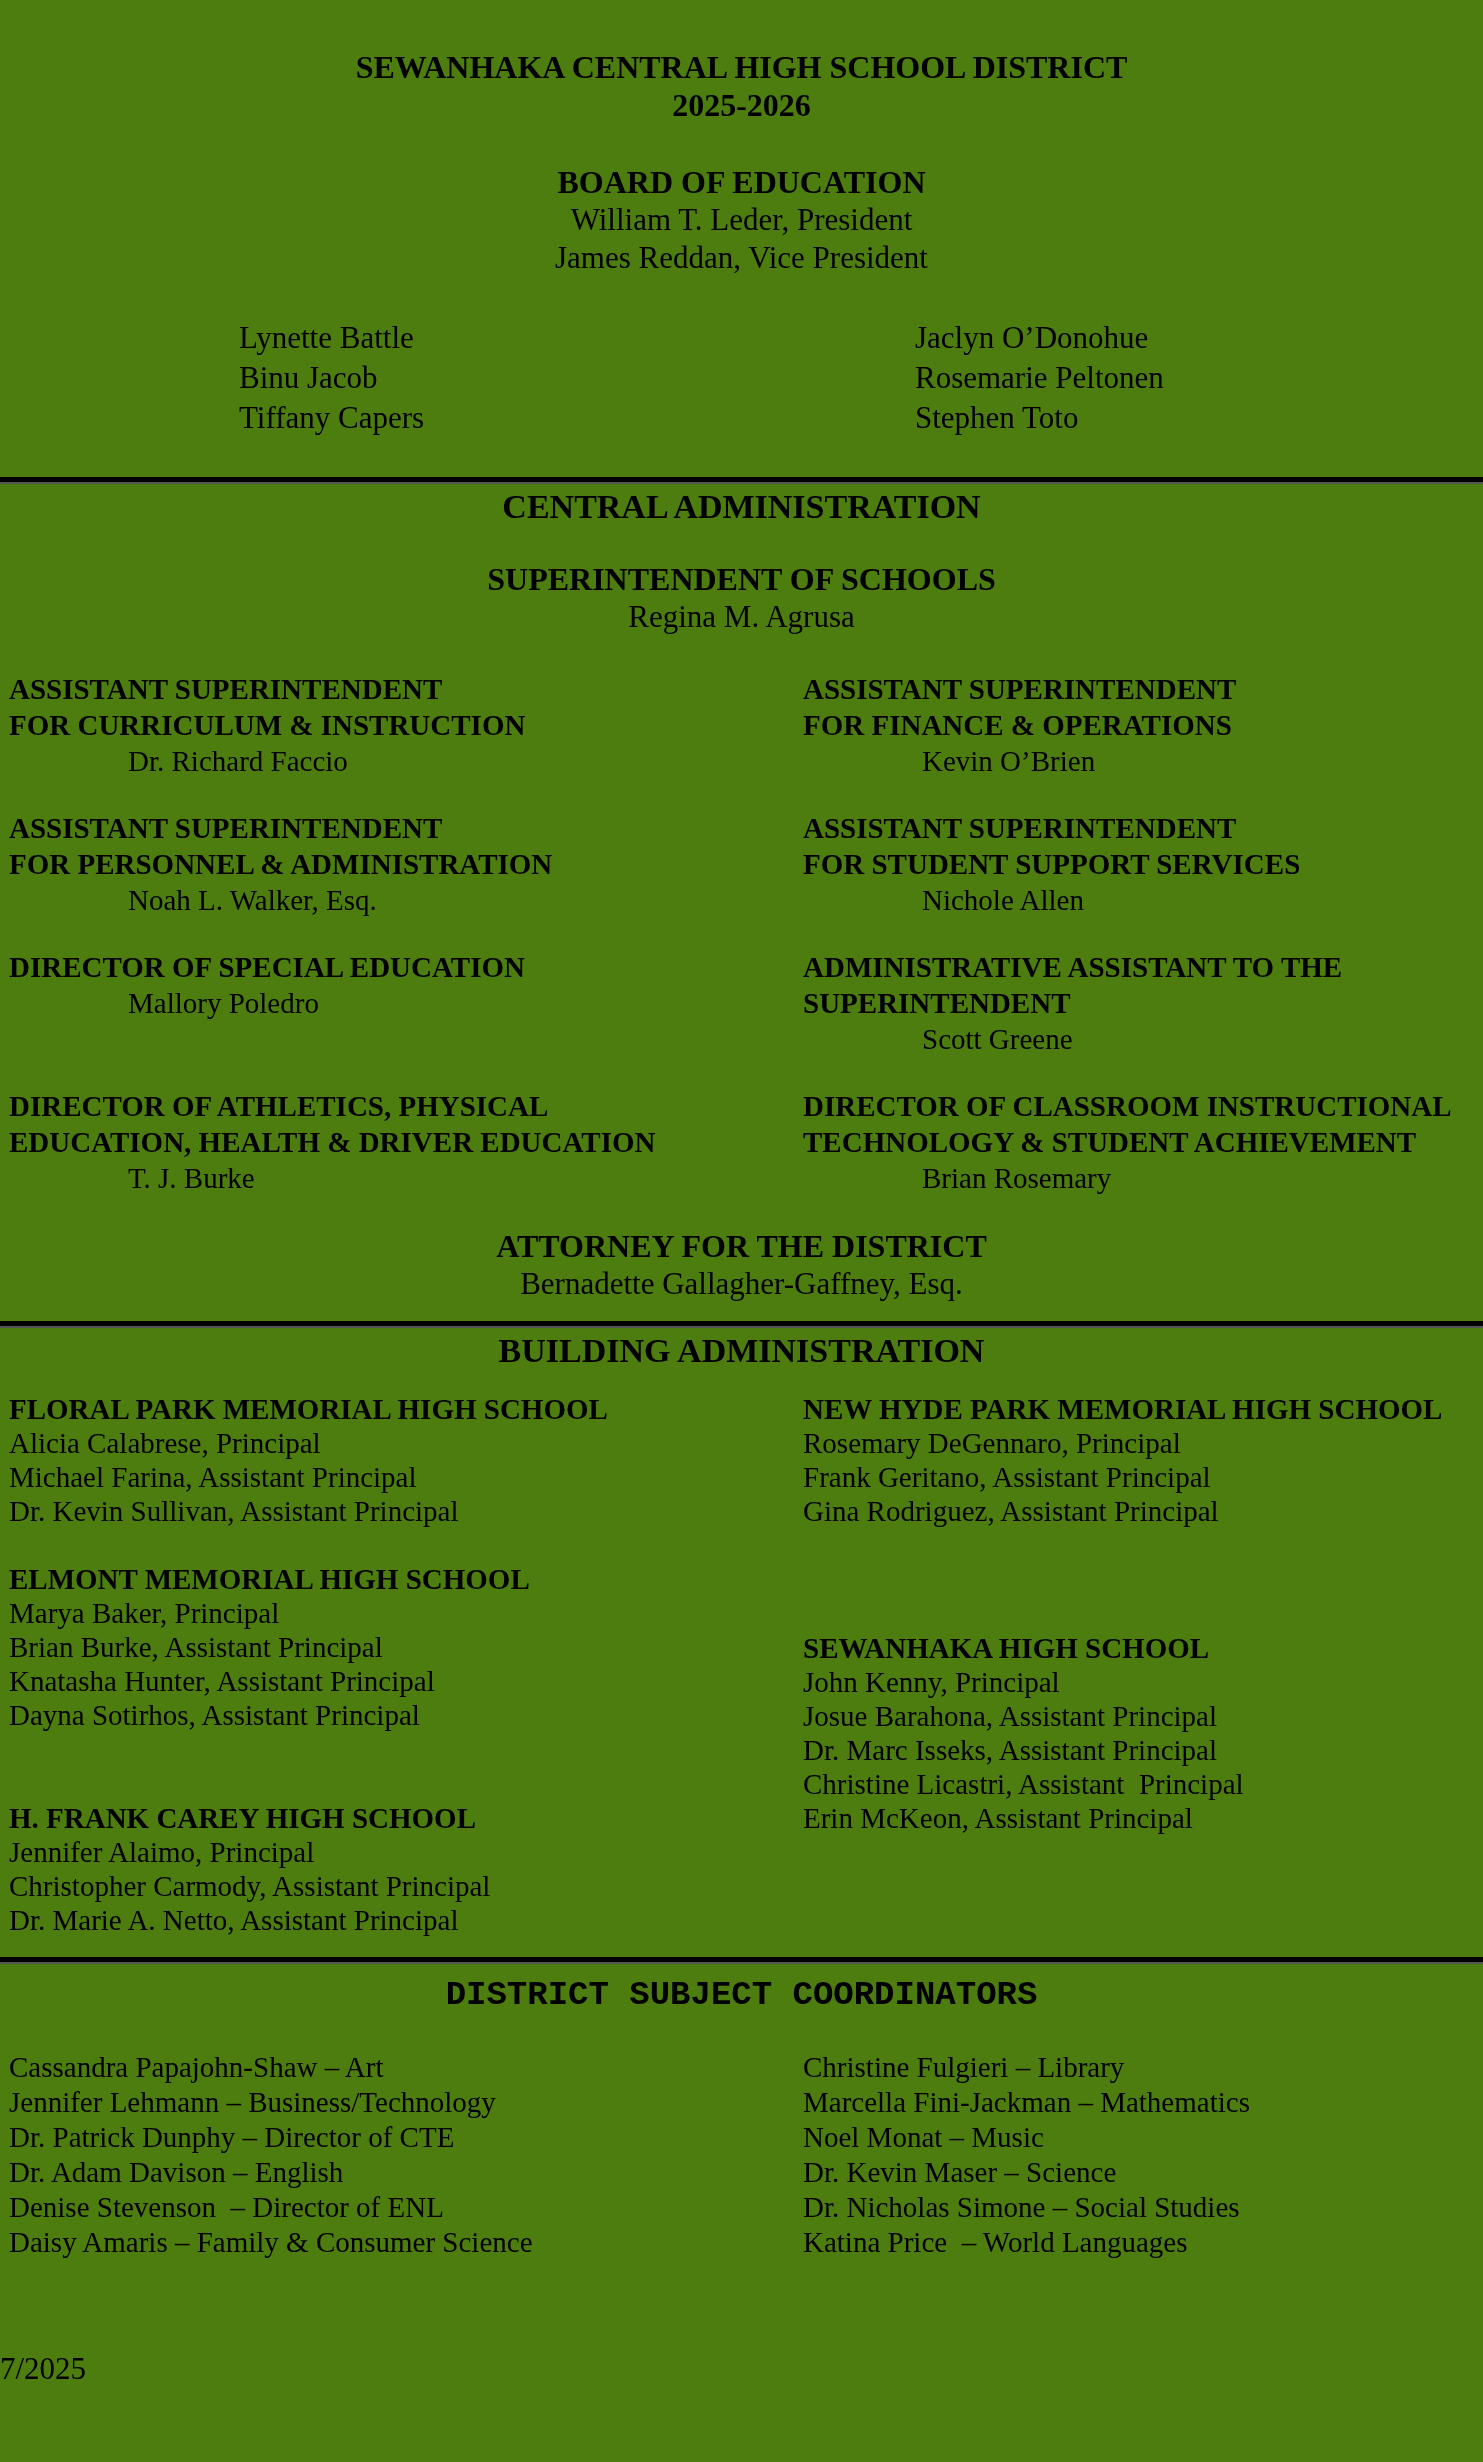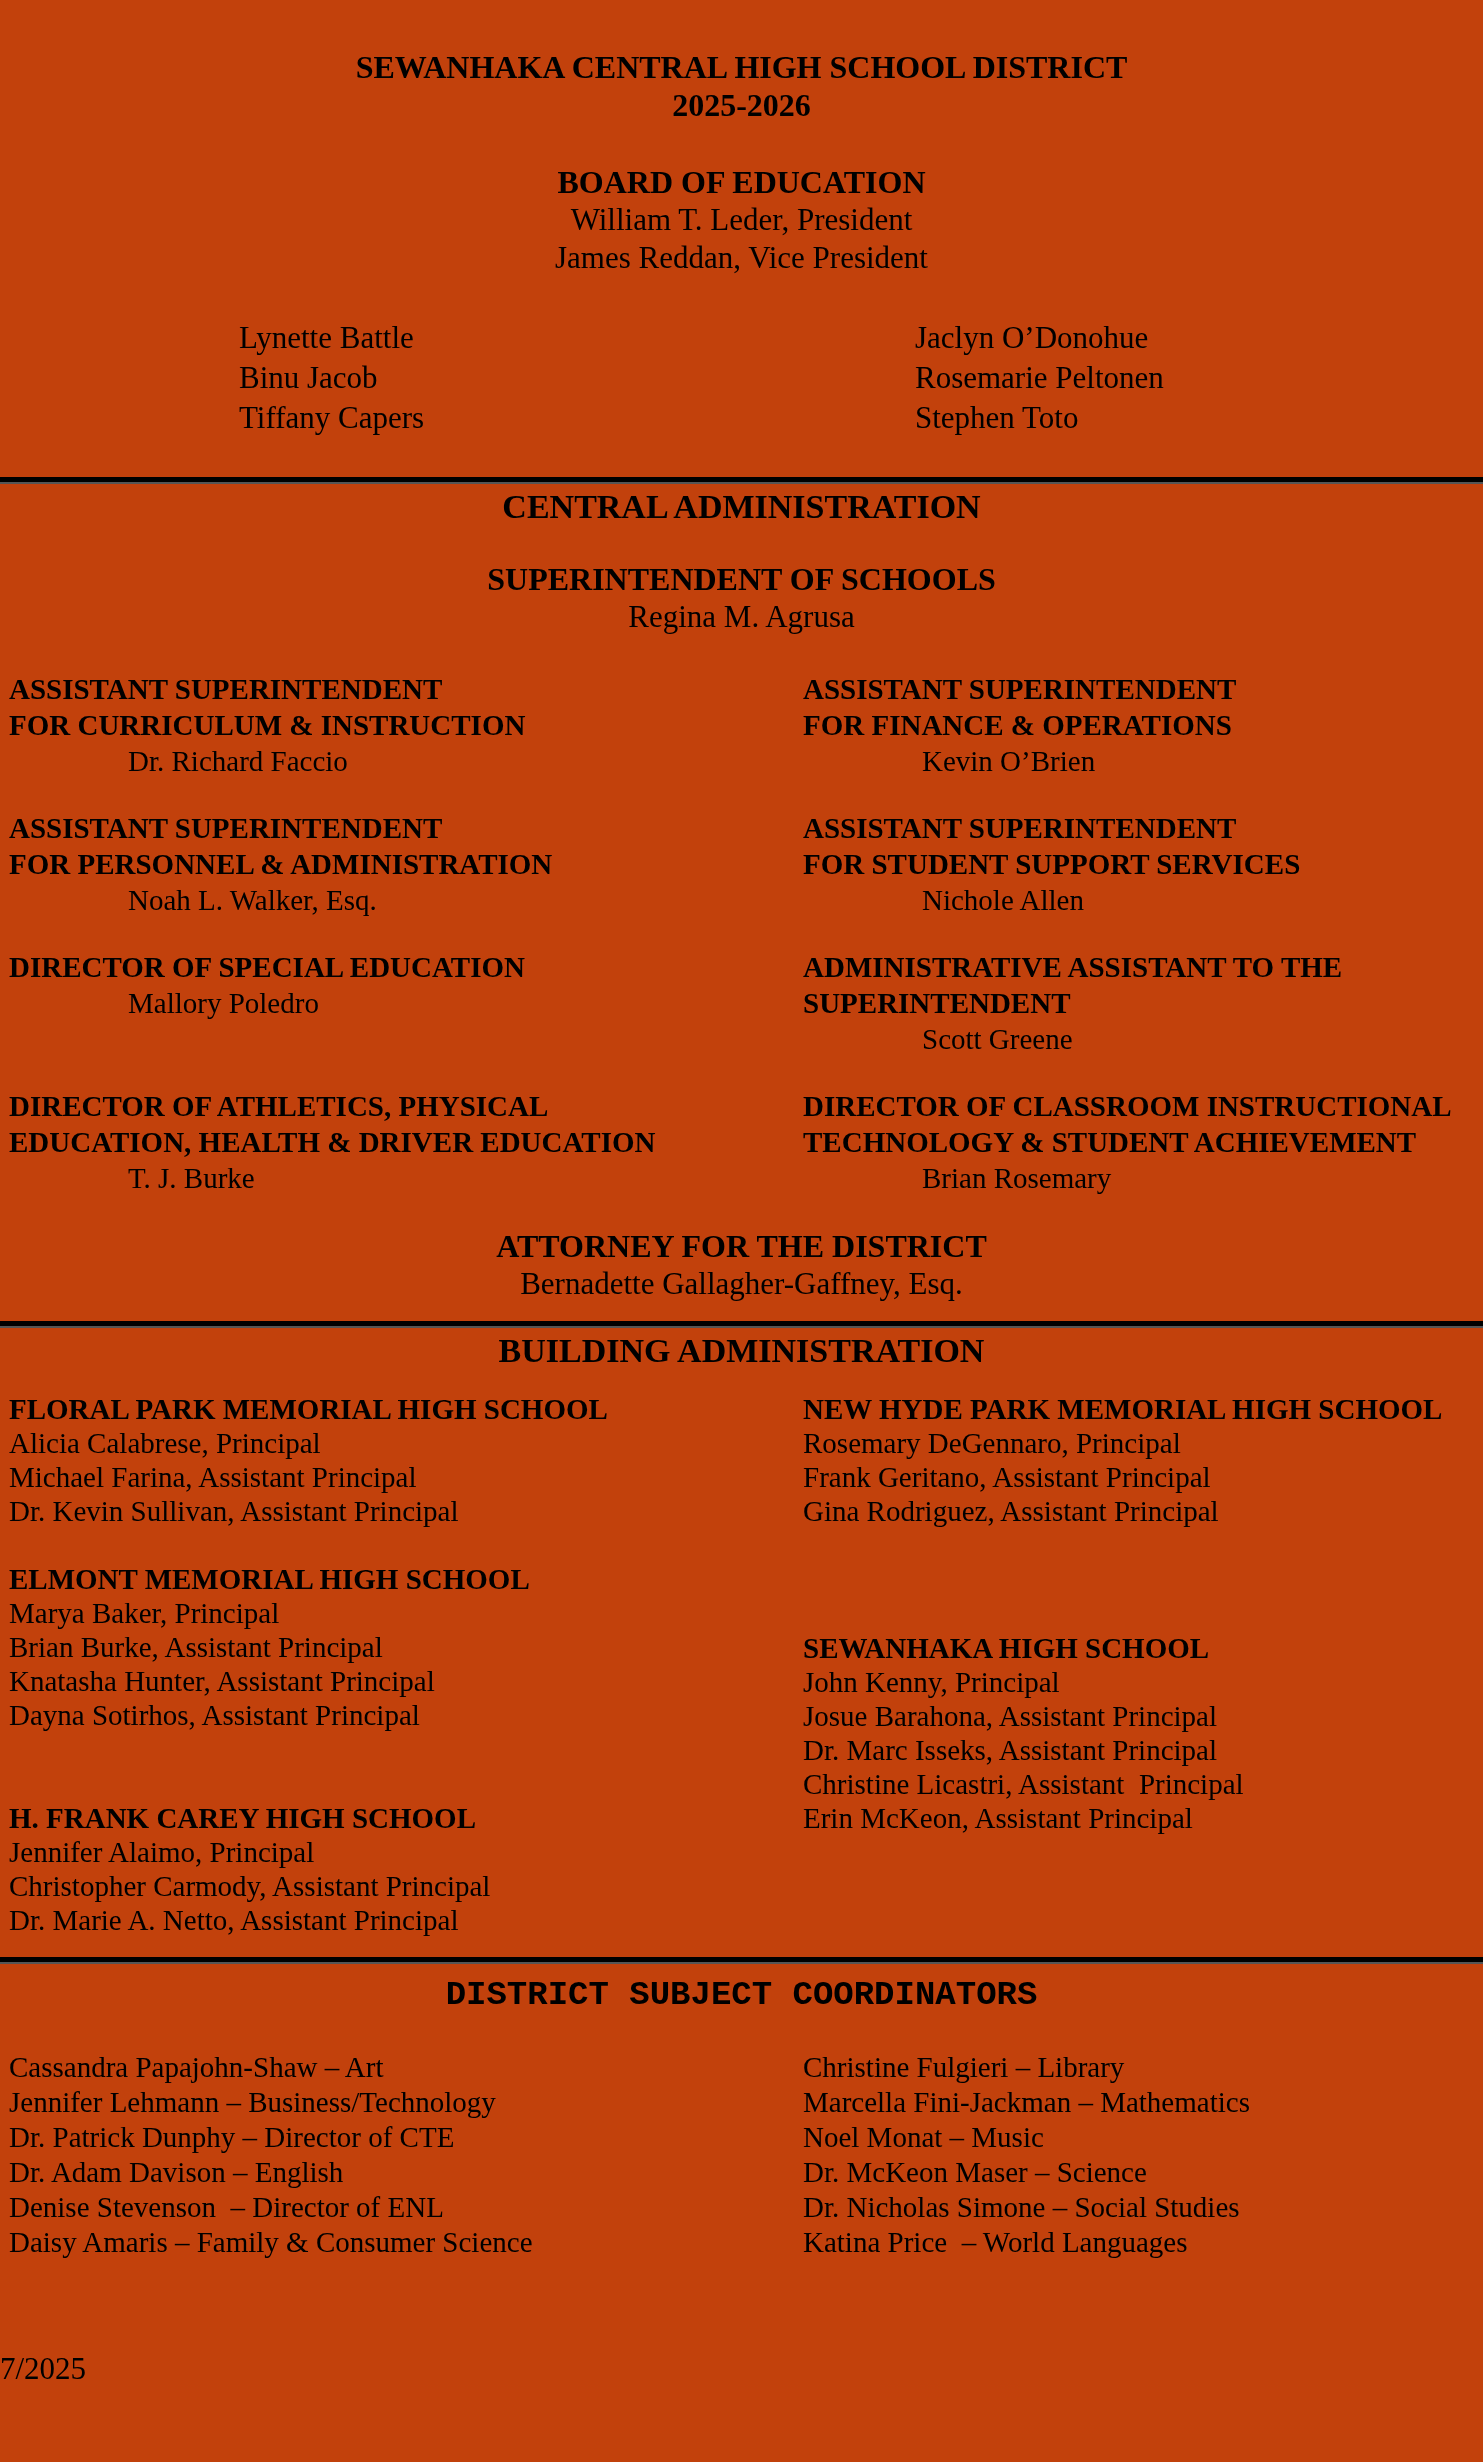--- a/index.html
+++ b/index.html
@@ -1,17 +1,17 @@
 <!DOCTYPE html>
 <html style="font-size:11.2px"><head>
 <meta charset="utf-8">
 <style>
   html,body{margin:0;padding:0;background:#e8e8e8;}
   .page{
-    width:1483px;height:2462px;background:#c2410c;color:#000;
+    width:1483px;height:2462px;background:#4d7c0f;color:#000;
     font-family:"Liberation Serif","DejaVu Serif",serif;
     position:relative;overflow:hidden;margin:0 auto;
   }
   .center{text-align:center;}
   .title-block{padding-top:48px;}
   .title1,.title2{font-size:32px;font-weight:bold;line-height:38px;white-space:pre;}
   .h-big{font-size:34px;font-weight:bold;line-height:39px;white-space:pre;}
   .h-mid{font-size:32px;font-weight:bold;line-height:38px;white-space:pre;}
   .body-c{font-size:31px;line-height:38px;white-space:pre;}
   .board-block{margin-top:39px;}
@@ -189,21 +189,21 @@
       <div class="cline">Jennifer Lehmann – Business/Technology</div>
       <div class="cline">Dr. Patrick Dunphy – Director of CTE</div>
       <div class="cline">Dr. Adam Davison – English</div>
       <div class="cline">Denise Stevenson  – Director of ENL</div>
       <div class="cline">Daisy Amaris – Family &amp; Consumer Science</div>
     </div>
     <div>
       <div class="cline">Christine Fulgieri – Library</div>
       <div class="cline">Marcella Fini-Jackman – Mathematics</div>
       <div class="cline">Noel Monat – Music</div>
-      <div class="cline">Dr. McKeon Maser – Science</div>
+      <div class="cline">Dr. Kevin Maser – Science</div>
       <div class="cline">Dr. Nicholas Simone – Social Studies</div>
       <div class="cline">Katina Price  – World Languages</div>
     </div>
   </div>
 
   <div class="footer">7/2025</div>
 
 </div>
 
 

